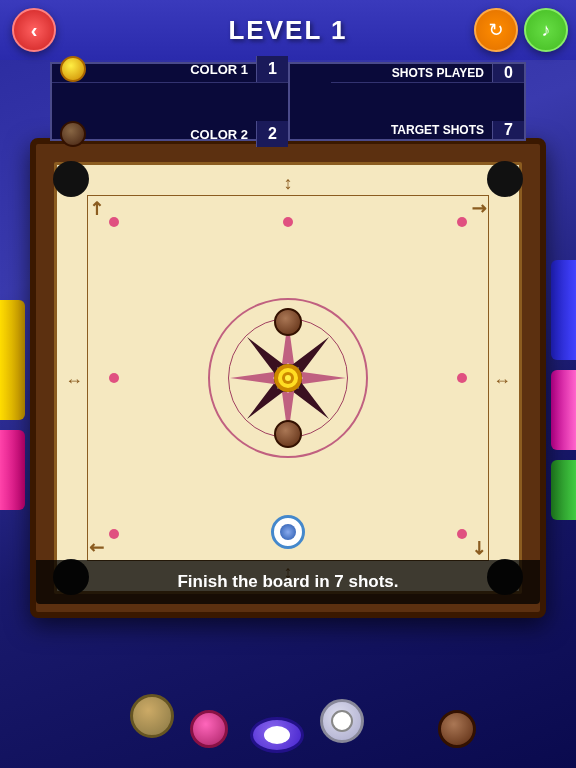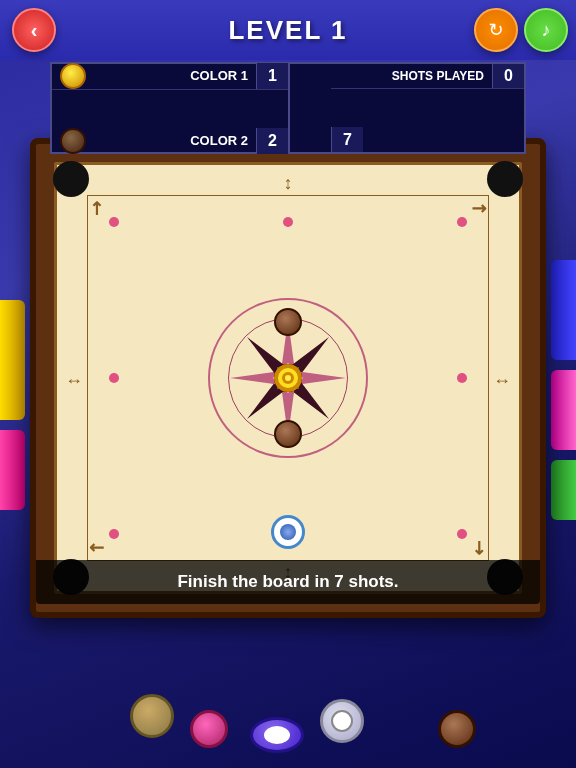--- a/index.html
+++ b/index.html
@@ -94,21 +94,21 @@
       text-shadow: 2px 2px 4px rgba(0,0,0,0.5);
       letter-spacing: 2px;
     }
 
     
     .score-panel {
       position: absolute;
       top: 62px;
       left: 50px;
       right: 50px;
-      height: 92px;
+      height: 79px;
       background: #0a0a3a;
       border: 2px solid #4a4a8a;
       border-radius: 0;
       z-index: 10;
       display: flex;
     }
 
     .score-left {
       width: 50%;
       display: flex;
@@ -405,20 +405,21 @@
       <span class="score-label">COLOR 2</span>
       <div class="score-value">2</div>
     </div>
   </div>
   <div class="score-right">
     <div class="score-row">
       <span class="score-stat-label">SHOTS PLAYED</span>
       <div class="score-stat-value">0</div>
     </div>
     <div class="score-row">
+      <span class="score-stat-label">TARGET SHOTS</span>
       <div class="score-stat-value">7</div>
     </div>
   </div>
 </div>
 
 <div class="board-container">
 
   <div class="carrom-board">
 
     <div class="pocket pocket-tl"></div>

